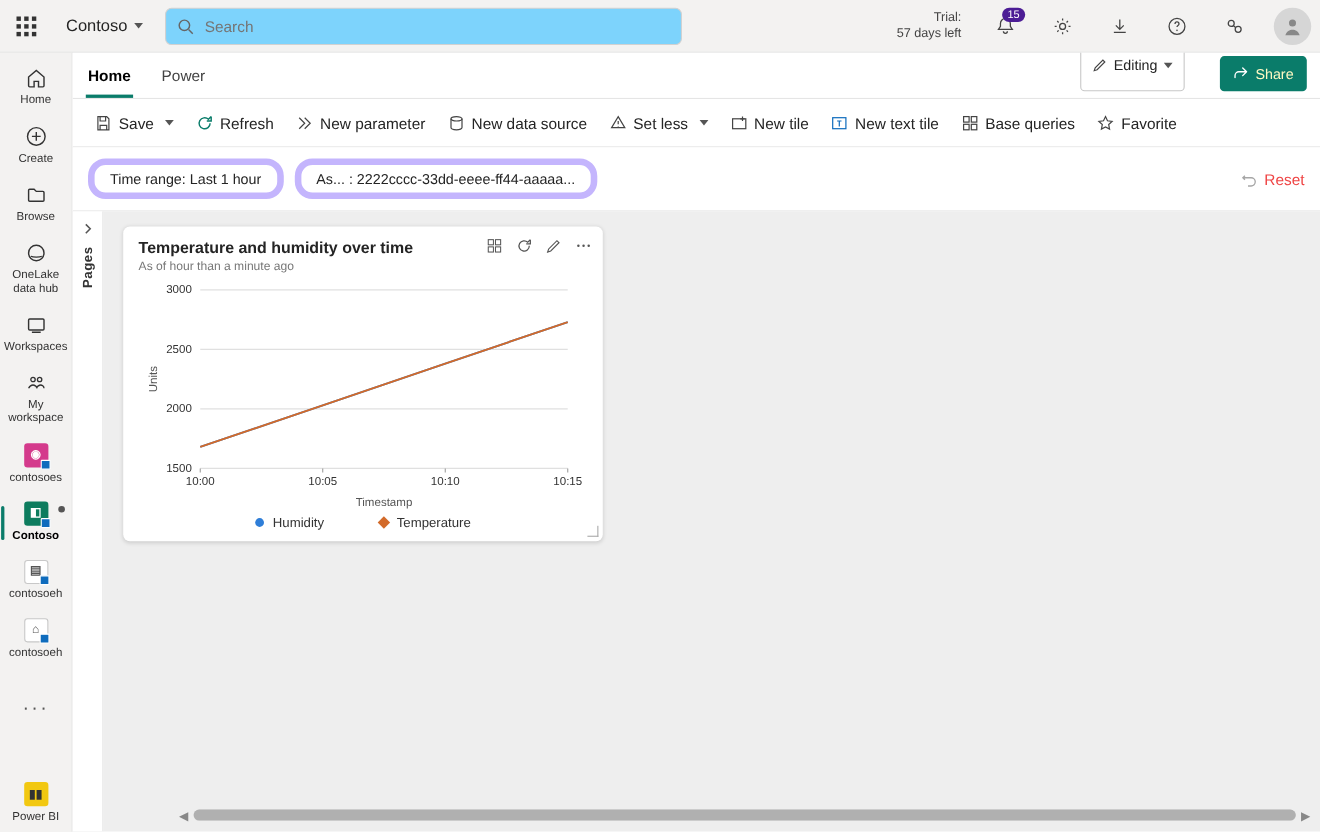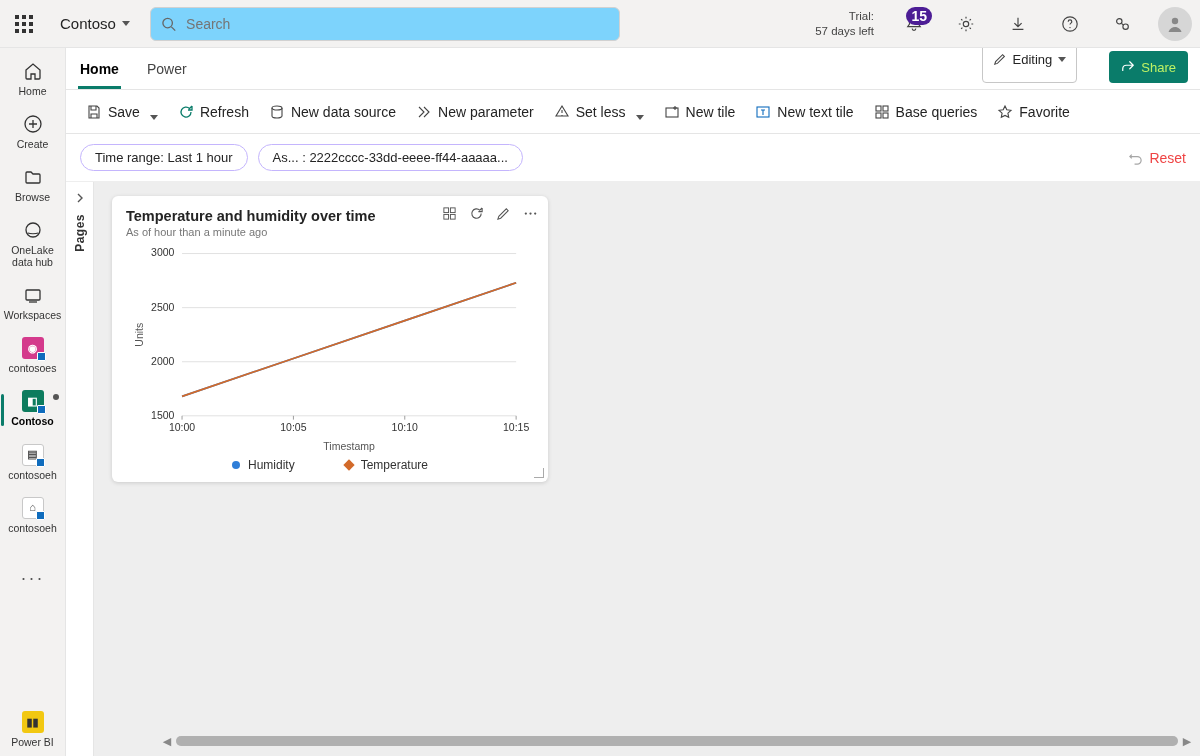--- a/index.html
+++ b/index.html
@@ -11,21 +11,21 @@
   .waffle { width:32px; height:32px; display:flex; align-items:center; justify-content:center; cursor:pointer; }
   .waffle-dots { display:grid; grid-template-columns:repeat(3,4px); grid-template-rows:repeat(3,4px); gap:3px; }
   .waffle-dots span { width:4px; height:4px; background:#333; }
   .brand { font-size:15px; display:flex; align-items:center; gap:6px; cursor:pointer; padding:0 8px;}
   .chev-down { width:0; height:0; border-left:4px solid transparent; border-right:4px solid transparent; border-top:5px solid #555; }
   .searchbox { flex:0 0 470px; height:34px; background:#7dd3fc; border:1px solid #d1d1d1; border-radius:6px; display:flex; align-items:center; padding:0 10px; gap:8px; }
   .searchbox input { border:none; outline:none; font-size:14px; width:100%; background:transparent; color:#555;}
   .topbar-spacer { flex:1; }
   .trial { font-size:11.5px; color:#444; line-height:1.25; text-align:right; margin-right:8px;}
   .top-icon { width:40px; height:40px; display:flex; align-items:center; justify-content:center; cursor:pointer; position:relative; color:#444;}
-  .badge { position:absolute; top:3px; right:2px; background:#4c1d95; color:#fff; font-size:14px; font-weight:700; border-radius:10px; padding:1px 5px; }
+  .badge { position:absolute; top:3px; right:2px; background:#4c1d95; color:#fff; font-size:10px; font-weight:400; border-radius:10px; padding:1px 5px; }
   .avatar { width:34px; height:34px; border-radius:50%; background:#d6d6d6; display:flex; align-items:center; justify-content:center; color:#666; margin-left:4px; cursor:pointer;}
 
   
   .shell { position:absolute; top:48px; bottom:0; left:0; right:0; display:flex; }
   .leftnav { width:66px; background:#f3f2f1; border-right:1px solid #e5e5e5; display:flex; flex-direction:column; align-items:center; padding-top:6px; gap:2px; overflow:hidden; }
   .nav-item { width:64px; display:flex; flex-direction:column; align-items:center; justify-content:center; font-size:10.5px; color:#333; padding:6px 0 8px; cursor:pointer; position:relative; text-align:center; line-height:1.15;}
   .nav-item.active { color:#000; font-weight:600;}
   .nav-item.active::before { content:""; position:absolute; left:0; top:10px; bottom:10px; width:3px; background:#0a7c6a; border-radius:2px;}
   .nav-icon { width:22px; height:22px; display:flex; align-items:center; justify-content:center; margin-bottom:3px; }
   .nav-sep { height:16px; }
@@ -42,30 +42,30 @@
 
   
   .main { flex:1; display:flex; flex-direction:column; background:#fff; overflow:hidden;}
 
   
   .tabsrow { height:42px; display:flex; align-items:flex-end; padding:0 12px; gap:24px; border-bottom:1px solid #e5e5e5; background:#fff;}
   .tab { font-size:14px; padding:10px 2px 9px; cursor:pointer; color:#444; border-bottom:3px solid transparent;}
   .tab.active { color:#000; font-weight:600; border-bottom-color:#0a7c6a;}
   .tabsrow-spacer { flex:1; }
   .btn-edit { height:48px; background:#fff; border:1px solid #c7c7c7; border-radius:4px; display:flex; align-items:center; gap:6px; padding:12px 10px; font-size:13px; cursor:pointer; margin-bottom:6px;}
-  .btn-share { height:32px; background:#0a7c6a; color:#bef264; border:none; border-radius:4px; display:flex; align-items:center; gap:6px; padding:0 12px; font-size:13px; cursor:pointer; margin-bottom:6px; margin-left:8px;}
+  .btn-share { height:32px; background:#0a7c6a; color:#fef9c3; border:none; border-radius:4px; display:flex; align-items:center; gap:6px; padding:0 12px; font-size:13px; cursor:pointer; margin-bottom:6px; margin-left:8px;}
 
   
   .toolbar { height:44px; border-bottom:1px solid #e5e5e5; background:#fff; display:flex; align-items:center; padding:0 10px; gap:0;}
-  .tb-btn { display:flex; align-items:flex-end; gap:6px; padding:6px 10px; cursor:pointer; font-size:14px; color:#242424; border-radius:4px;}
+  .tb-btn { display:flex; align-items:center; gap:6px; padding:6px 10px; cursor:pointer; font-size:14px; color:#242424; border-radius:4px;}
   .s-chev { margin-left:4px; }
 
   
   .pillrow { padding:10px 14px; display:flex; align-items:center; gap:10px; background:#fff; border-bottom:1px solid #eee;}
-  .pill { border:1px solid #c4b5fd; border-radius:16px; font-size:13px; background:#fff; padding:5px 14px; display:flex; align-items:center; gap:6px; cursor:pointer; color:#242424;}
+  .pill { border:6px solid #c4b5fd; border-radius:16px; font-size:13px; background:#fff; padding:5px 14px; display:flex; align-items:center; gap:6px; cursor:pointer; color:#242424;}
   .pillrow-spacer { flex:1;}
   .reset { color:#ef4444; font-size:14px; display:flex; align-items:center; gap:6px; cursor:default;}
 
   
   .canvas-wrap { flex:1; display:flex; background:#eeeeee; overflow:hidden; position:relative;}
   .pages-rail { width:28px; background:#fff; border-right:1px solid #e5e5e5; display:flex; flex-direction:column; align-items:center; padding-top:10px; gap:10px;}
   .pages-label { writing-mode: vertical-rl; transform: rotate(180deg); font-size:12px; font-weight:600; color:#333; letter-spacing:0.5px; }
   .pages-expand { font-size:13px; color:#555; cursor:pointer;}
   .canvas { flex:1; position:relative; overflow:auto; padding:14px 18px 30px;border-radius:10px;}
   
@@ -208,20 +208,30 @@
       <div class="nav-icon">
           <svg width="20" height="20" viewBox="0 0 20 20" fill="none">
             <rect x="3" y="5" width="14" height="10" rx="1" stroke="#333" stroke-width="1.3"></rect>
             <path d="M6 17h8" stroke="#333" stroke-width="1.3"></path>
           </svg>
         </div>
       <span>Workspaces</span>
     </div>
     <div class="nav-item">
       <div class="nav-icon">
+          <svg width="20" height="20" viewBox="0 0 20 20" fill="none">
+            <circle cx="7" cy="7" r="2" stroke="#333" stroke-width="1.2"></circle>
+            <circle cx="13" cy="7" r="2" stroke="#333" stroke-width="1.2"></circle>
+            <path d="M3 15c1-2 3-3 4-3s3 1 4 3M10 15c1-2 3-3 4-3s3 1 3 3" stroke="#333" stroke-width="1.2"></path>
+          </svg>
+        </div>
+      <span>My workspace</span>
+    </div>
+    <div class="nav-item">
+      <div class="nav-icon">
           <div class="tile-icon tile-pink">◉<span class="tile-corner"></span></div>
         </div>
       <span>contosoes</span>
     </div>
     <div class="nav-item active">
       <span class="nav-dot"></span>
       <div class="nav-icon">
           <div class="tile-icon tile-green">◧<span class="tile-corner"></span></div>
         </div>
       <span>Contoso</span>
@@ -281,30 +291,30 @@
         <span class="chev-down s-chev"></span>
       </div>
       <div class="tb-btn">
         <svg width="16" height="16" viewBox="0 0 16 16" fill="none">
             <path d="M13 8a5 5 0 11-1.5-3.5L14 2M14 2v4h-4" stroke="#0a7c6a" stroke-width="1.3"></path>
           </svg>
         <span>Refresh</span>
       </div>
       <div class="tb-btn">
         <svg width="16" height="16" viewBox="0 0 16 16" fill="none">
+            <path d="M3 3l5 5-5 5M8 3l5 5-5 5" stroke="#444" stroke-width="1.1"></path>
+          </svg>
+        <span>New parameter</span>
+      </div>
+      <div class="tb-btn">
+        <svg width="16" height="16" viewBox="0 0 16 16" fill="none">
             <ellipse cx="8" cy="4" rx="5" ry="2" stroke="#444" stroke-width="1.1"></ellipse>
             <path d="M3 4v8c0 1 2 2 5 2s5-1 5-2V4" stroke="#444" stroke-width="1.1"></path>
           </svg>
         <span>New data source</span>
-      </div>
-      <div class="tb-btn">
-        <svg width="16" height="16" viewBox="0 0 16 16" fill="none">
-            <path d="M3 3l5 5-5 5M8 3l5 5-5 5" stroke="#444" stroke-width="1.1"></path>
-          </svg>
-        <span>New parameter</span>
       </div>
       <div class="tb-btn">
         <svg width="16" height="16" viewBox="0 0 16 16" fill="none">
             <path d="M8 2l6 10H2L8 2zM8 6v3M8 11v1" stroke="#444" stroke-width="1.1"></path>
           </svg>
         <span>Set less</span>
         <span class="chev-down s-chev"></span>
       </div>
       <div class="tb-btn">
         <svg width="16" height="16" viewBox="0 0 16 16" fill="none">

